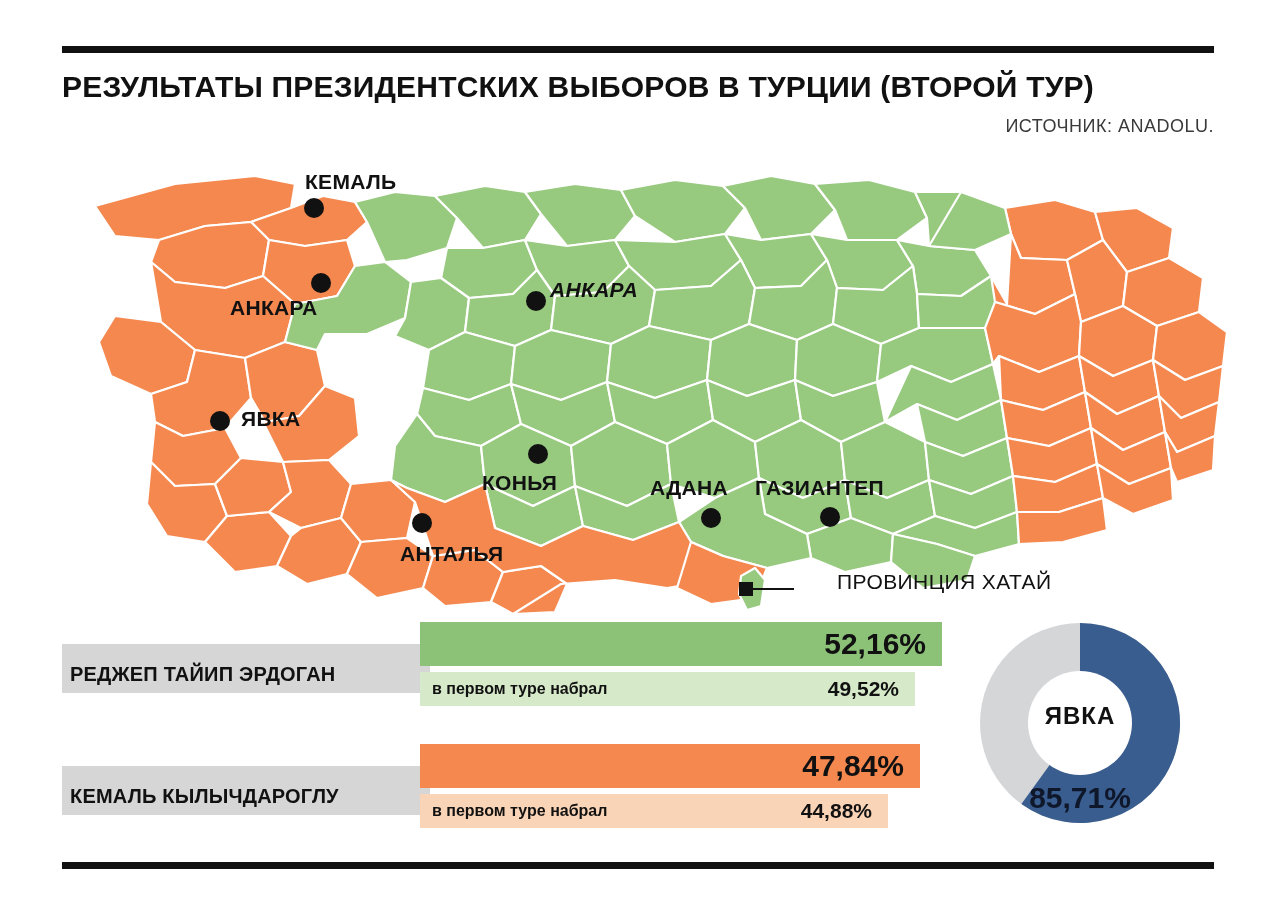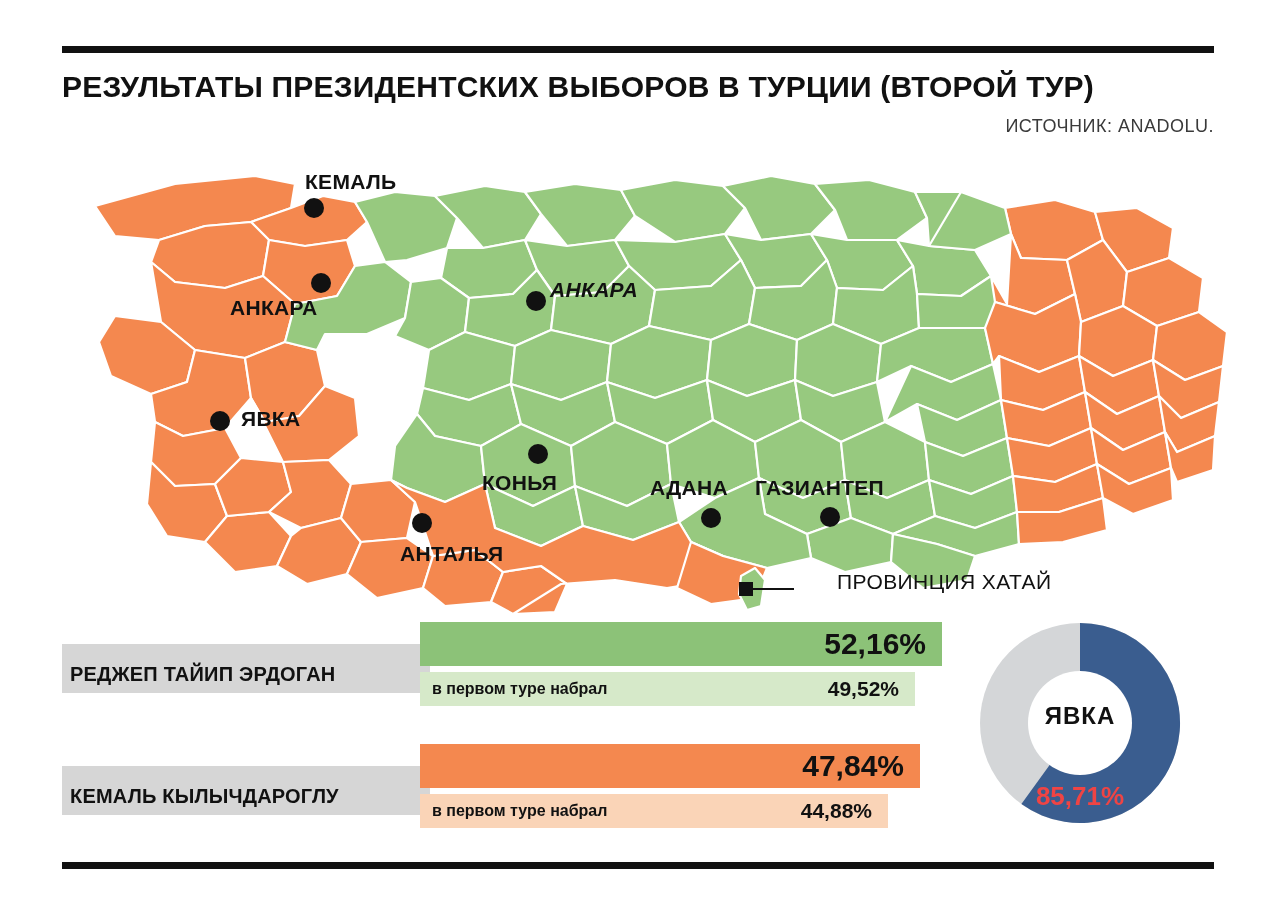--- a/index.html
+++ b/index.html
@@ -171,23 +171,23 @@
     font-weight: bold;
     color: #111111;
     letter-spacing: 1px;
   }
   .donut-value {
     position: absolute;
     left: 0;
     top: 183px;
     width: 250px;
     text-align: center;
-    font-size: 26px;
-    font-weight: bold;
-    color: #ef4444;
+    font-size: 30px;
+    font-weight: bold;
+    color: #0f172a;
   }
 </style>
 </head>
 <body>
 
 <div class="page">
 
   <div class="rule rule-top"></div>
 
   <div class="title">РЕЗУЛЬТАТЫ ПРЕЗИДЕНТСКИХ ВЫБОРОВ В ТУРЦИИ (ВТОРОЙ ТУР)</div>

